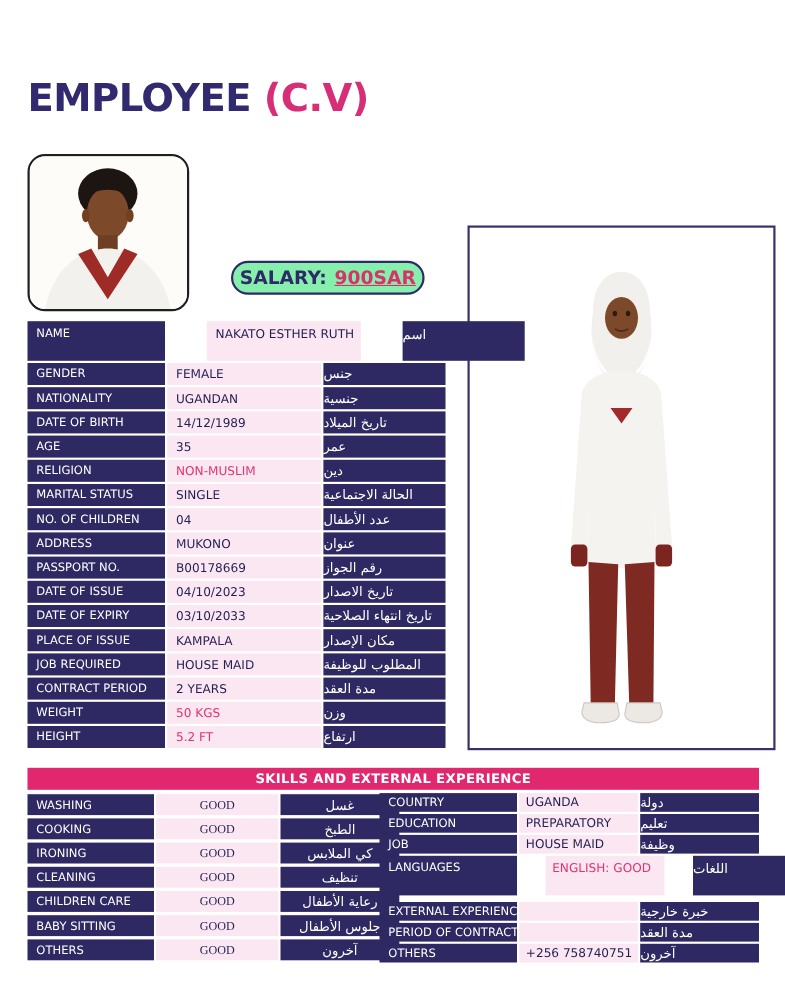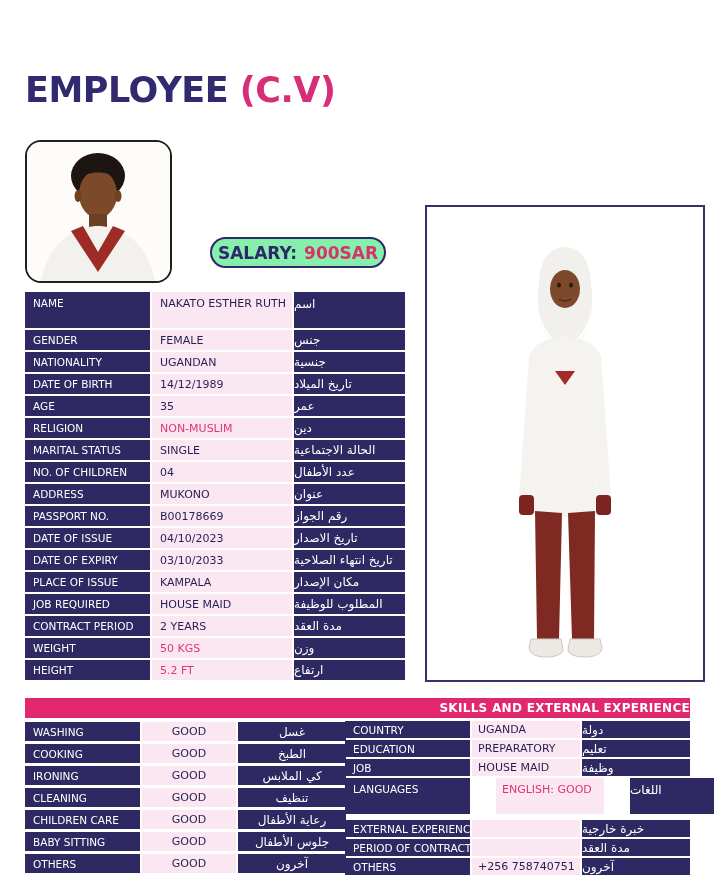--- a/index.html
+++ b/index.html
@@ -20,21 +20,21 @@
     box-sizing:border-box;
   }
   
   .salary-badge{
     position:absolute;left:210px;top:237px;width:176px;height:31px;
     border:2.5px solid #2e2a68;border-radius:18px;background:#86efac;
     display:flex;align-items:center;justify-content:center;gap:7px;
     font-size:17px;font-weight:bold;box-sizing:border-box;
   }
   .salary-badge .sal-label{color:#2e2a68;}
-  .salary-badge .sal-value{color:#d6336c;}
+  .salary-badge .sal-value{color:#d6336c;text-decoration:underline;}
   
   .fullbody-frame{
     position:absolute;left:425px;top:205px;width:280px;height:477px;
     border:2px solid #37316b;background:#fff;box-sizing:border-box;overflow:hidden;
   }
   
   .tbl{position:absolute;display:flex;flex-direction:column;}
   .row{display:flex;margin-bottom:2px;}
   .cell{
     box-sizing:border-box;display:flex;align-items:center;
@@ -43,35 +43,35 @@
   .lbl{background:#2e2962;color:#fff;padding-left:8px;}
   .val{background:#fbe7f1;color:#241f53;padding-left:8px;margin:0 2px;font-size:11px;}
   .ar{background:#2e2962;color:#fff;justify-content:flex-end;padding-right:8px;
       direction:rtl;font-size:12px;}
   .row.pink-value .val{color:#e13473;text-align:center;}
   .row.tall .cell{align-items:flex-start;padding-top:5px;}
   .row.gap-top{margin-top:4px;}
   
   #main-table{left:25px;top:292px;}
   #main-table .row{height:20px;}
-  #main-table .row.tall{height:36px;}
+  #main-table .row.tall{height:36px;gap:36px;}
   #main-table .lbl{width:125px;}
   #main-table .val{width:140px;}
   #main-table .ar{width:111px;}
   
   .skills-header{
     position:absolute;left:25px;top:698px;width:665px;height:20px;
     background:#e1286f;color:#fff;font-size:12px;font-weight:bold;
-    text-align:right;line-height:20px;letter-spacing:0.3px;
+    text-align:center;line-height:20px;letter-spacing:0.3px;
   }
   
   #skills-table{left:25px;top:722px;}
   #skills-table .row{height:19px;margin-bottom:3px;}
   #skills-table .lbl{width:115px;}
-  #skills-table .val{width:94px;justify-content:center;padding-left:0;}
+  #skills-table .val{width:111px;justify-content:center;padding-left:0;font-family:Liberation Serif, serif;}
   #skills-table .ar{width:108px;justify-content:center;padding-right:0;}
   
   #info-table{left:345px;top:721px;}
   #info-table .row{height:17px;}
   #info-table .row.tall{height:36px;gap:24px;}
   #info-table .lbl{width:125px;}
   #info-table .val{width:108px;padding-left:6px;}
   #info-table .ar{width:108px;}
 </style>
 </head>

